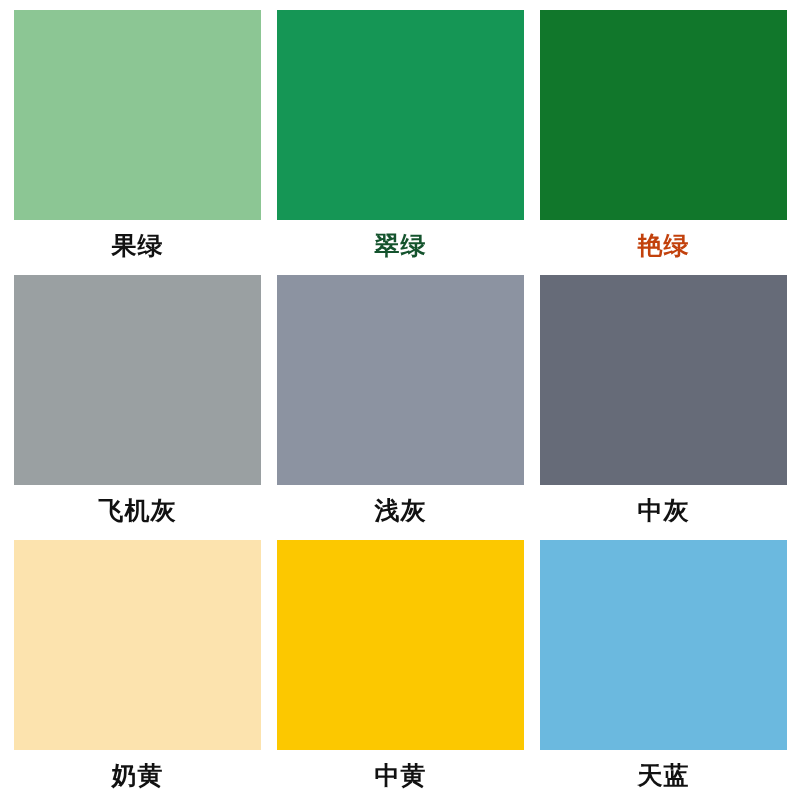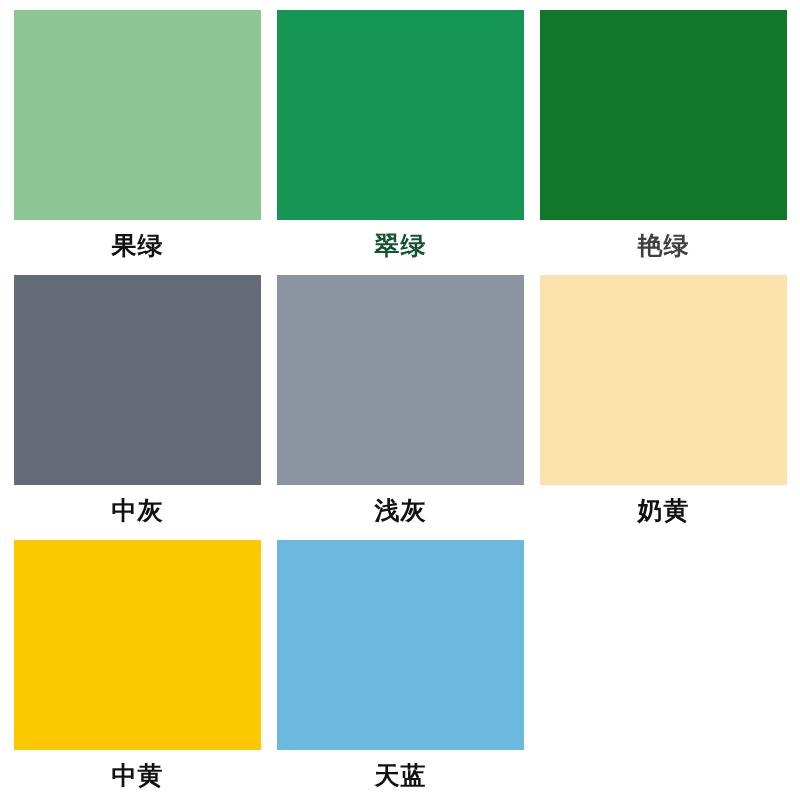--- a/index.html
+++ b/index.html
@@ -59,32 +59,36 @@
     <div class="swatch-label" style="color: rgb(17, 17, 17);">果绿</div>
   </div>
 
   <div class="swatch-cell">
     <div class="swatch-chip" style="background-color: rgb(21, 150, 85);"></div>
     <div class="swatch-label" style="color: #14532d;">翠绿</div>
   </div>
 
   <div class="swatch-cell">
     <div class="swatch-chip" style="background-color: rgb(17, 119, 43);"></div>
-    <div class="swatch-label" style="color: #404040;">艳绿</div>
+    <div class="swatch-label" style="color: #c2410c;">艳绿</div>
   </div>
 
-
   <div class="swatch-cell">
-    <div class="swatch-chip" style="background-color: rgb(102, 107, 120);"></div>
-    <div class="swatch-label" style="color: rgb(17, 17, 17);">中灰</div>
+    <div class="swatch-chip" style="background-color: rgb(154, 160, 162);"></div>
+    <div class="swatch-label" style="color: rgb(17, 17, 17);">飞机灰</div>
   </div>
 
   <div class="swatch-cell">
     <div class="swatch-chip" style="background-color: rgb(140, 147, 161);"></div>
     <div class="swatch-label" style="color: rgb(17, 17, 17);">浅灰</div>
+  </div>
+
+  <div class="swatch-cell">
+    <div class="swatch-chip" style="background-color: rgb(102, 107, 120);"></div>
+    <div class="swatch-label" style="color: rgb(17, 17, 17);">中灰</div>
   </div>
 
   <div class="swatch-cell">
     <div class="swatch-chip" style="background-color: rgb(252, 227, 174);"></div>
     <div class="swatch-label" style="color: rgb(17, 17, 17);">奶黄</div>
   </div>
 
   <div class="swatch-cell">
     <div class="swatch-chip" style="background-color: rgb(252, 200, 0);"></div>
     <div class="swatch-label" style="color: rgb(17, 17, 17);">中黄</div>

